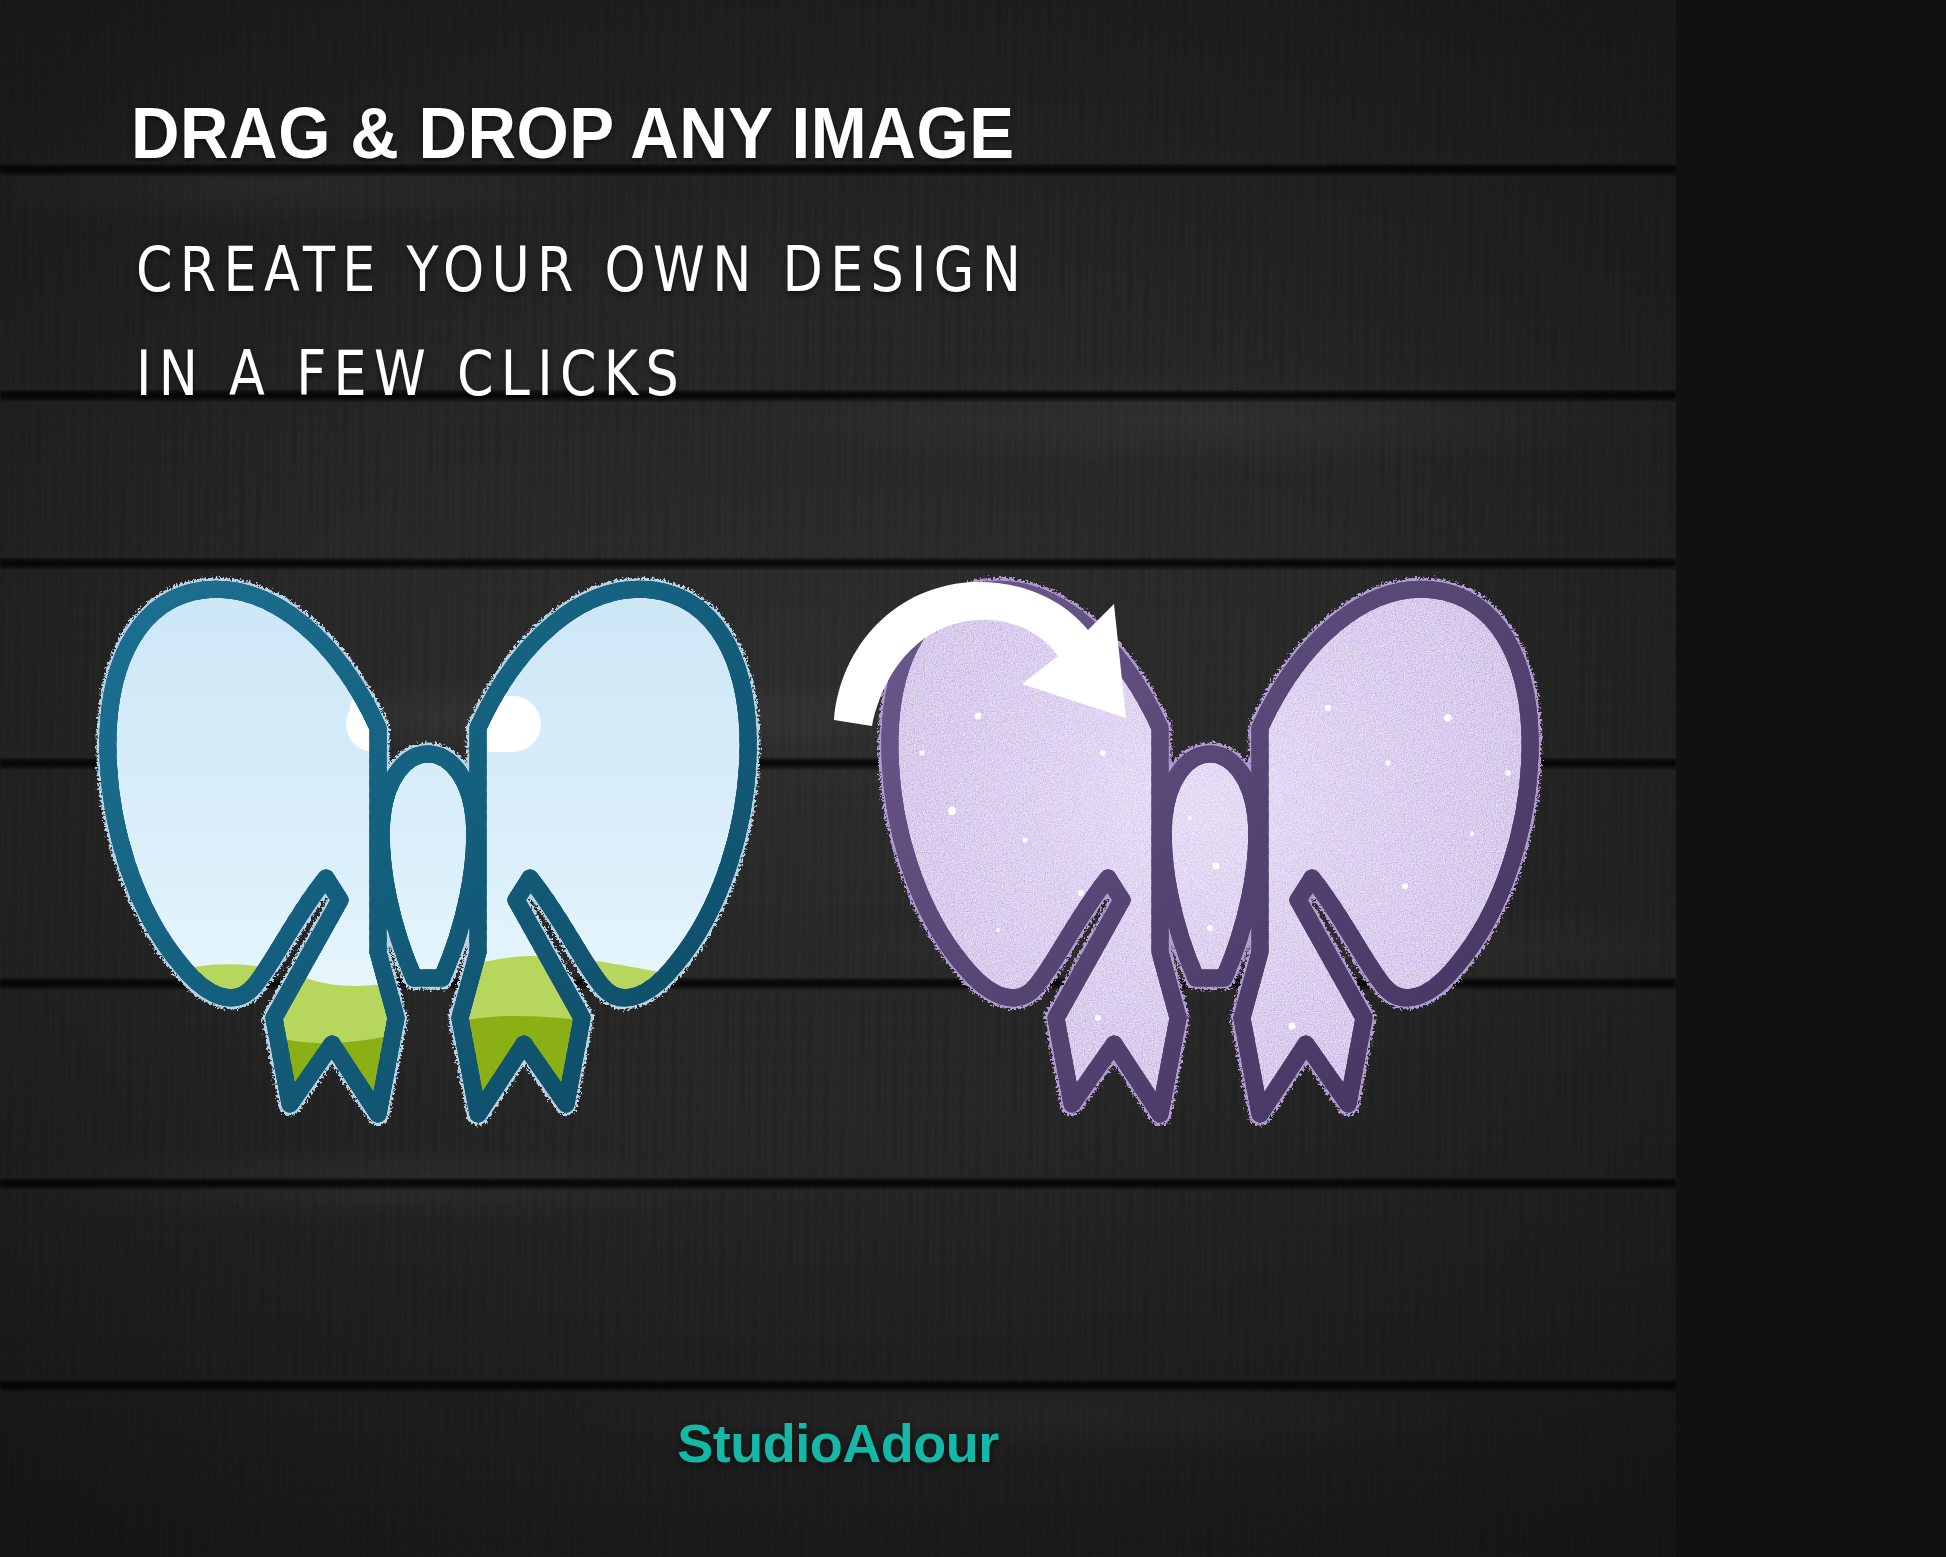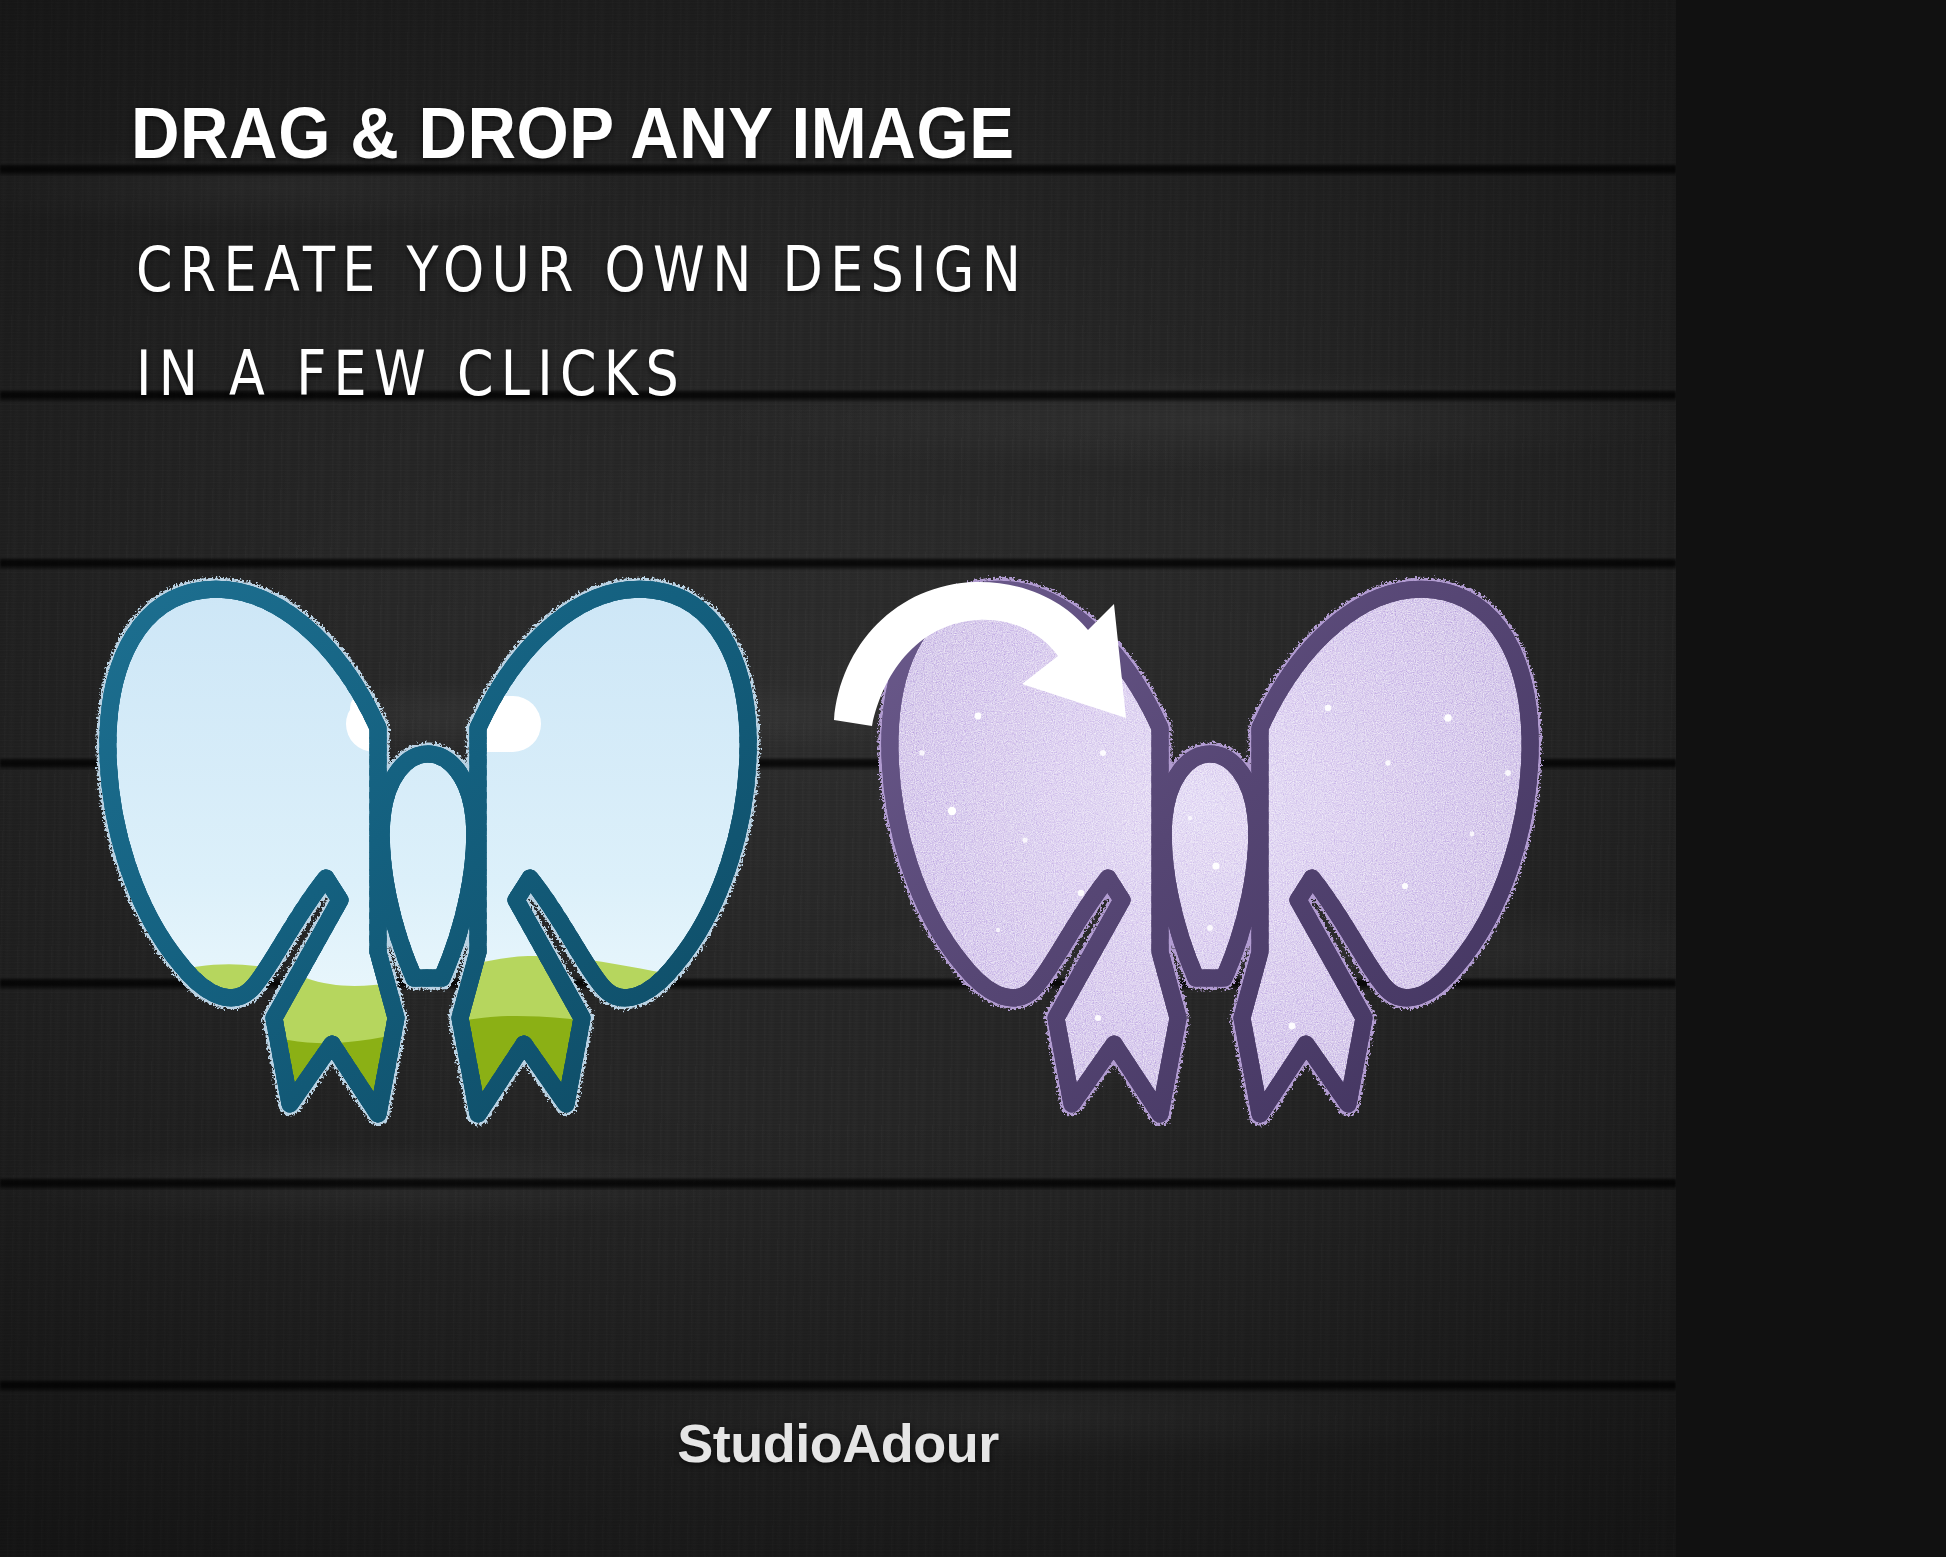--- a/index.html
+++ b/index.html
@@ -86,21 +86,21 @@
     transform:scaleY(1.14) scaleX(.97);
     transform-origin:left top;
     text-shadow:0 2px 5px rgba(0,0,0,.5);
   }
   .subline.l1{ top:240px; }
   .subline.l2{ top:344px; }
 
   .brand{
     position:absolute; left:0; right:0; top:1412px;
     text-align:center;
-    color:#e5e5e5;
+    color:#14b8a6;
     font-family:"Liberation Sans", sans-serif;
     font-weight:700;
     font-size:54px;
     letter-spacing:-.5px;
     text-shadow:0 2px 6px rgba(0,0,0,.6);
   }
 
   
   .arrow{ position:absolute; left:826px; top:568px; width:330px; height:170px; z-index:6; }
 

